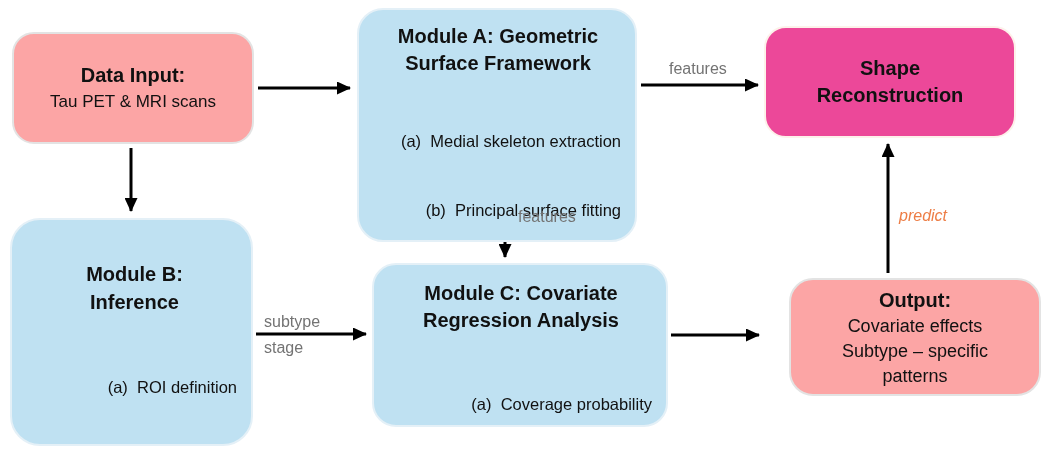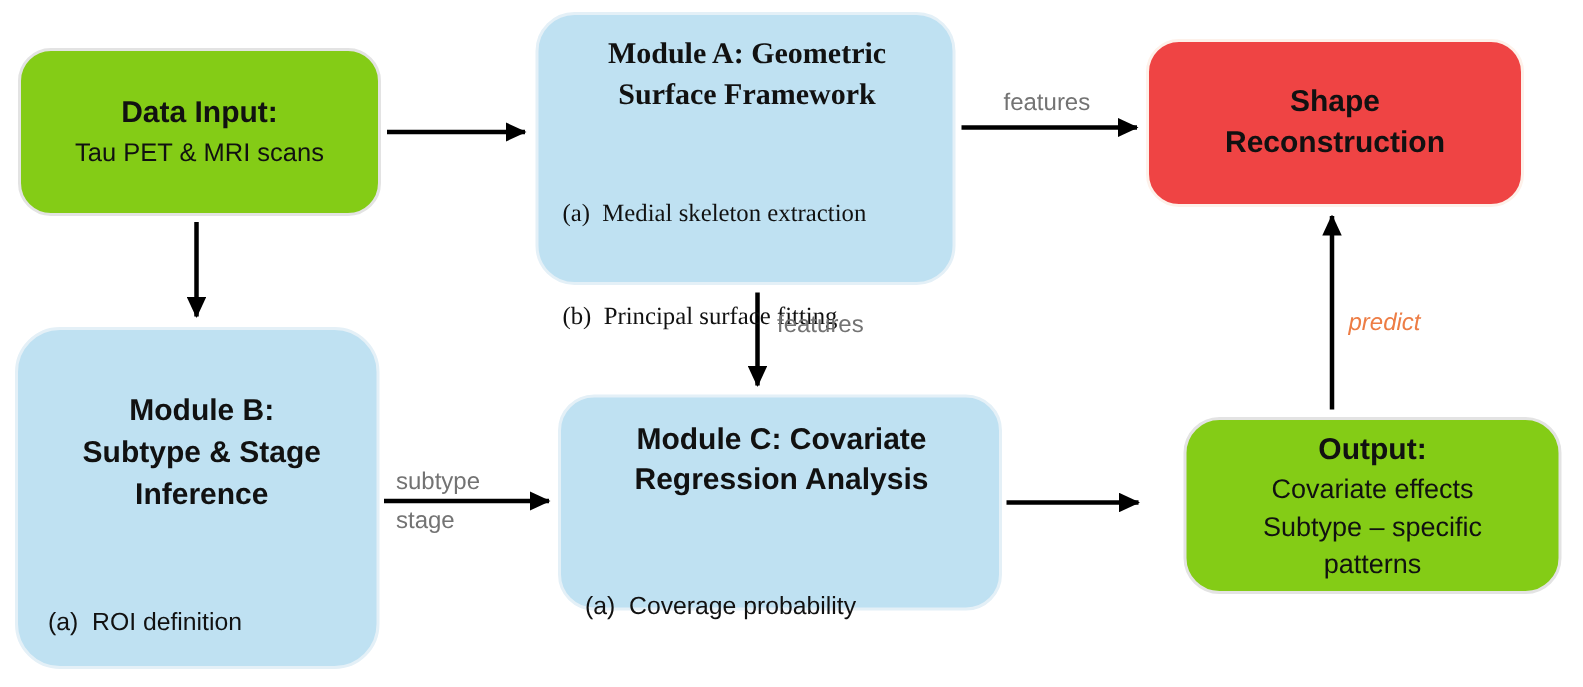--- a/index.html
+++ b/index.html
@@ -15,50 +15,50 @@
   }
 
   .node {
     position: absolute;
     display: flex;
     flex-direction: column;
     color: #111111;
   }
   .node.centered { align-items: center; justify-content: center; text-align: center; }
 
-  .box-gray  { background: #84cc16; border: 2px solid #e3e3e3; }
+  .box-gray  { background: #fca5a5; border: 2px solid #e3e3e3; }
   .box-blue  { background: #bfe1f2; border: 2px solid #e4f0f7; }
-  .box-peach { background: #ef4444; border: 2px solid #fdf1ea; }
+  .box-peach { background: #ec4899; border: 2px solid #fdf1ea; }
 
   .box-title { font-weight: bold; font-size: 20px; line-height: 27px; text-align: center; }
 
   .body-line { font-size: 17px; line-height: 26px; text-align: center; }
 
-  .items { white-space: pre-wrap; font-size: 16.5px; text-align: left; }
+  .items { white-space: pre-wrap; font-size: 16.5px; text-align: right; }
 
   
   #data-input { left: 12px; top: 32px; width: 242px; height: 112px; border-radius: 22px; }
 
   
-  #module-a { left: 357px; top: 8px; width: 280px; height: 182px; border-radius: 26px;
-              padding: 13px 14px 0 16px; font-family: Liberation Serif, serif; }
+  #module-a { left: 357px; top: 8px; width: 280px; height: 234px; border-radius: 26px;
+              padding: 13px 14px 0 16px; }
   #module-a .box-title { line-height: 27px; }
   #module-a .items { margin-top: 7px; line-height: 23px; }
 
   
   #shape-reconstruction { left: 764px; top: 26px; width: 252px; height: 112px; border-radius: 22px; }
 
   
   #module-b { left: 10px; top: 218px; width: 243px; height: 228px; border-radius: 30px;
               padding: 40px 14px 0 20px; }
   #module-b .box-title { line-height: 28px; }
   #module-b .items { margin-top: 4px; line-height: 27px; }
 
   
-  #module-c { left: 372px; top: 263px; width: 296px; height: 144px; border-radius: 24px;
+  #module-c { left: 372px; top: 263px; width: 296px; height: 164px; border-radius: 24px;
               padding: 15px 14px 0 16px; }
   #module-c .items { margin-top: 8px; line-height: 25px; }
 
   
   #output { left: 789px; top: 278px; width: 252px; height: 118px; border-radius: 24px; }
   #output .box-title { line-height: 28px; }
   #output .body-line { font-size: 18px; line-height: 25px; }
 
   .edge-label {
     position: absolute;
@@ -106,21 +106,20 @@
     </div>
   </div>
 
   <div class="node box-peach centered" id="shape-reconstruction">
     <div class="box-title">Shape</div>
     <div class="box-title">Reconstruction</div>
   </div>
 
   <div class="node box-blue" id="module-b">
     <div class="box-title">Module B:</div>
-    <div class="box-title">Subtype &amp; Stage</div>
     <div class="box-title">Inference</div>
     <div class="items">
       <div>(a)  ROI definition</div>
       
       
       
     </div>
   </div>
 
   <div class="node box-blue" id="module-c">

